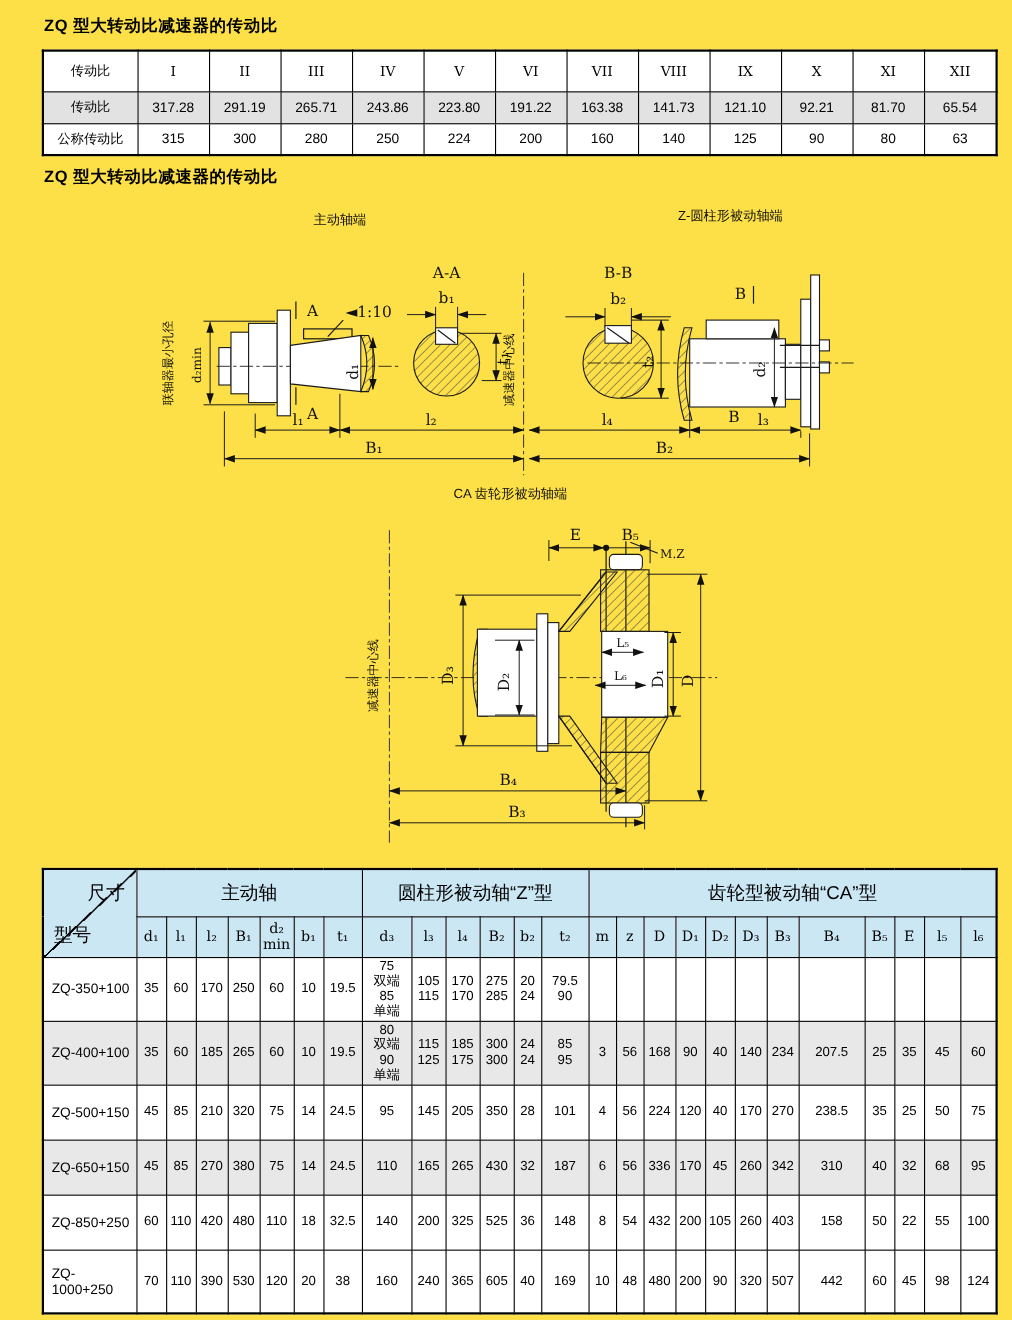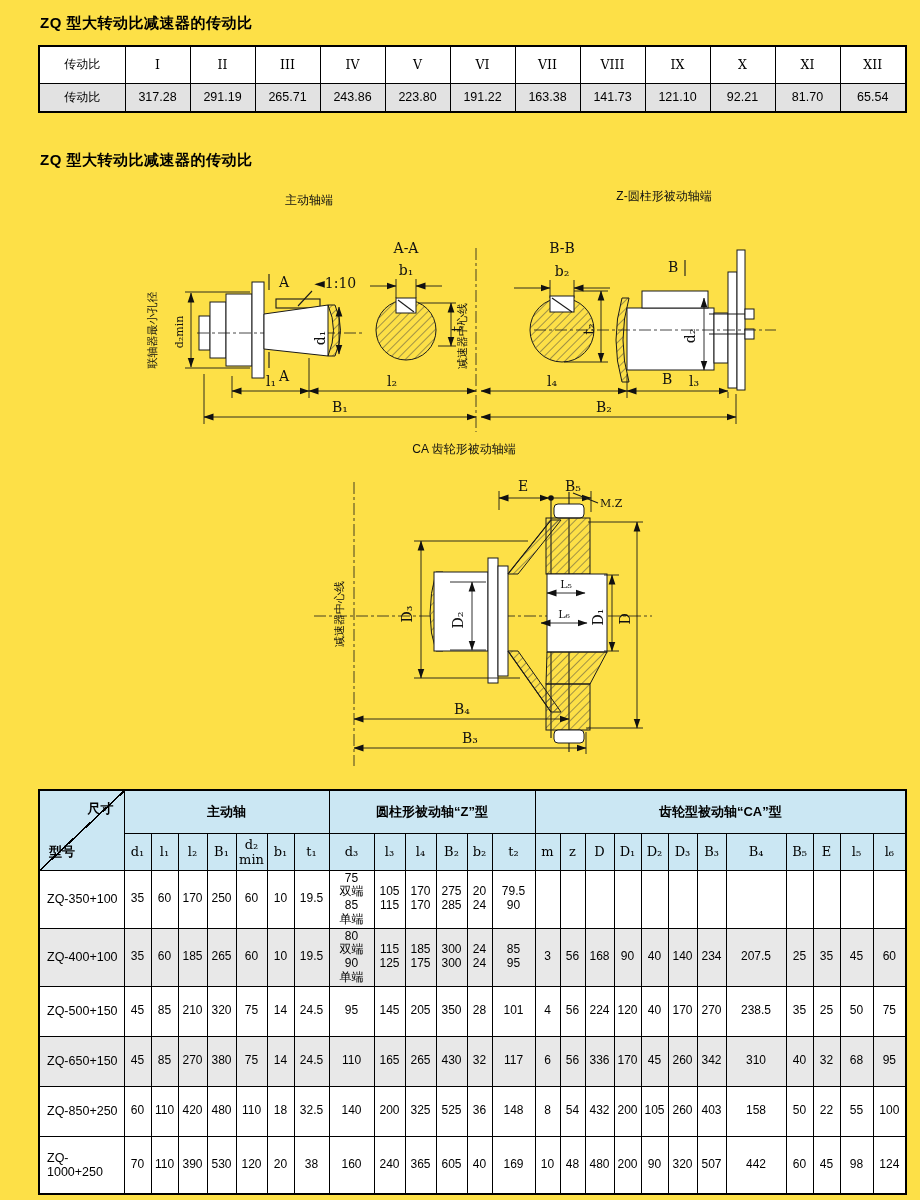--- a/index.html
+++ b/index.html
@@ -10,21 +10,21 @@
 #title1{top:14px}
 #title2{top:151px}
 table{border-collapse:collapse;table-layout:fixed;position:absolute;left:38px;background:#fff;border:2px solid #000}
 td,th{border:1px solid #000;text-align:center;vertical-align:middle;white-space:pre-line;overflow:hidden;padding:1px}
 .ratio-table{top:45px;width:867px;font-size:12.5px}
 .ratio-table td{height:29px}
 .ratio-table tr:first-child td{height:37px;font-family:"DejaVu Serif","Liberation Serif",serif}
 .ratio-table td:first-child{font-weight:normal;font-family:"Liberation Sans","DejaVu Sans",sans-serif;font-size:12px}
 .ratio-table tr.shaded{background:#e2e2e2}
 .dim-table{top:789px;width:867px;font-size:12px}
-.dim-table thead th{background:#cbe7f3;font-weight:bold;font-size:13px}
+.dim-table thead th{background:#cbe7f3;font-weight:normal;font-size:17px}
 .dim-table thead tr.sub th{font-family:"DejaVu Serif","Liberation Serif",serif;font-weight:normal;font-size:13px;height:37px}
 .dim-table thead tr:first-child th{height:43px}
 .dim-table tbody td{height:50px;line-height:1.15}
 .dim-table tbody tr:last-child td{height:58px}
 .dim-table tbody td:first-child{text-align:left;padding-left:7px;font-size:12.5px}
 .dim-table tbody tr.shaded{background:#e8e8e8}
 .dim-table thead th.corner{background:linear-gradient(to bottom right,transparent 49.4%,#000 49.4%,#000 50.8%,transparent 50.8%),#cbe7f3;position:relative}
 .corner .ctop{position:absolute;top:9px;right:10px}
 .corner .cbot{position:absolute;bottom:9px;left:9px}
 .drawing{position:absolute;left:52px;top:186px;width:868px;height:600px}
@@ -85,20 +85,35 @@
           <td>265.71</td>
           <td>243.86</td>
           <td>223.80</td>
           <td>191.22</td>
           <td>163.38</td>
           <td>141.73</td>
           <td>121.10</td>
           <td>92.21</td>
           <td>81.70</td>
           <td>65.54</td>
+        </tr>
+        <tr>
+          <td>公称传动比</td>
+          <td>315</td>
+          <td>300</td>
+          <td>280</td>
+          <td>250</td>
+          <td>224</td>
+          <td>200</td>
+          <td>160</td>
+          <td>140</td>
+          <td>125</td>
+          <td>90</td>
+          <td>80</td>
+          <td>63</td>
         </tr>
       </tbody>
   </table>
 
   <h1 class="title" id="title2">ZQ 型大转动比减速器的传动比</h1>
 
   <div class="drawing">
   <svg width="868" height="600" viewBox="0 0 868 600" xmlns="http://www.w3.org/2000/svg">
     <defs>
       <marker id="m" viewBox="0 0 10 10" refX="9.5" refY="5" markerWidth="10" markerHeight="10" orient="auto-start-reverse" markerUnits="userSpaceOnUse">
@@ -435,21 +450,21 @@
           <td>270</td>
           <td>380</td>
           <td>75</td>
           <td>14</td>
           <td>24.5</td>
           <td>110</td>
           <td>165</td>
           <td>265</td>
           <td>430</td>
           <td>32</td>
-          <td>117</td>
+          <td>187</td>
           <td>6</td>
           <td>56</td>
           <td>336</td>
           <td>170</td>
           <td>45</td>
           <td>260</td>
           <td>342</td>
           <td>310</td>
           <td>40</td>
           <td>32</td>

